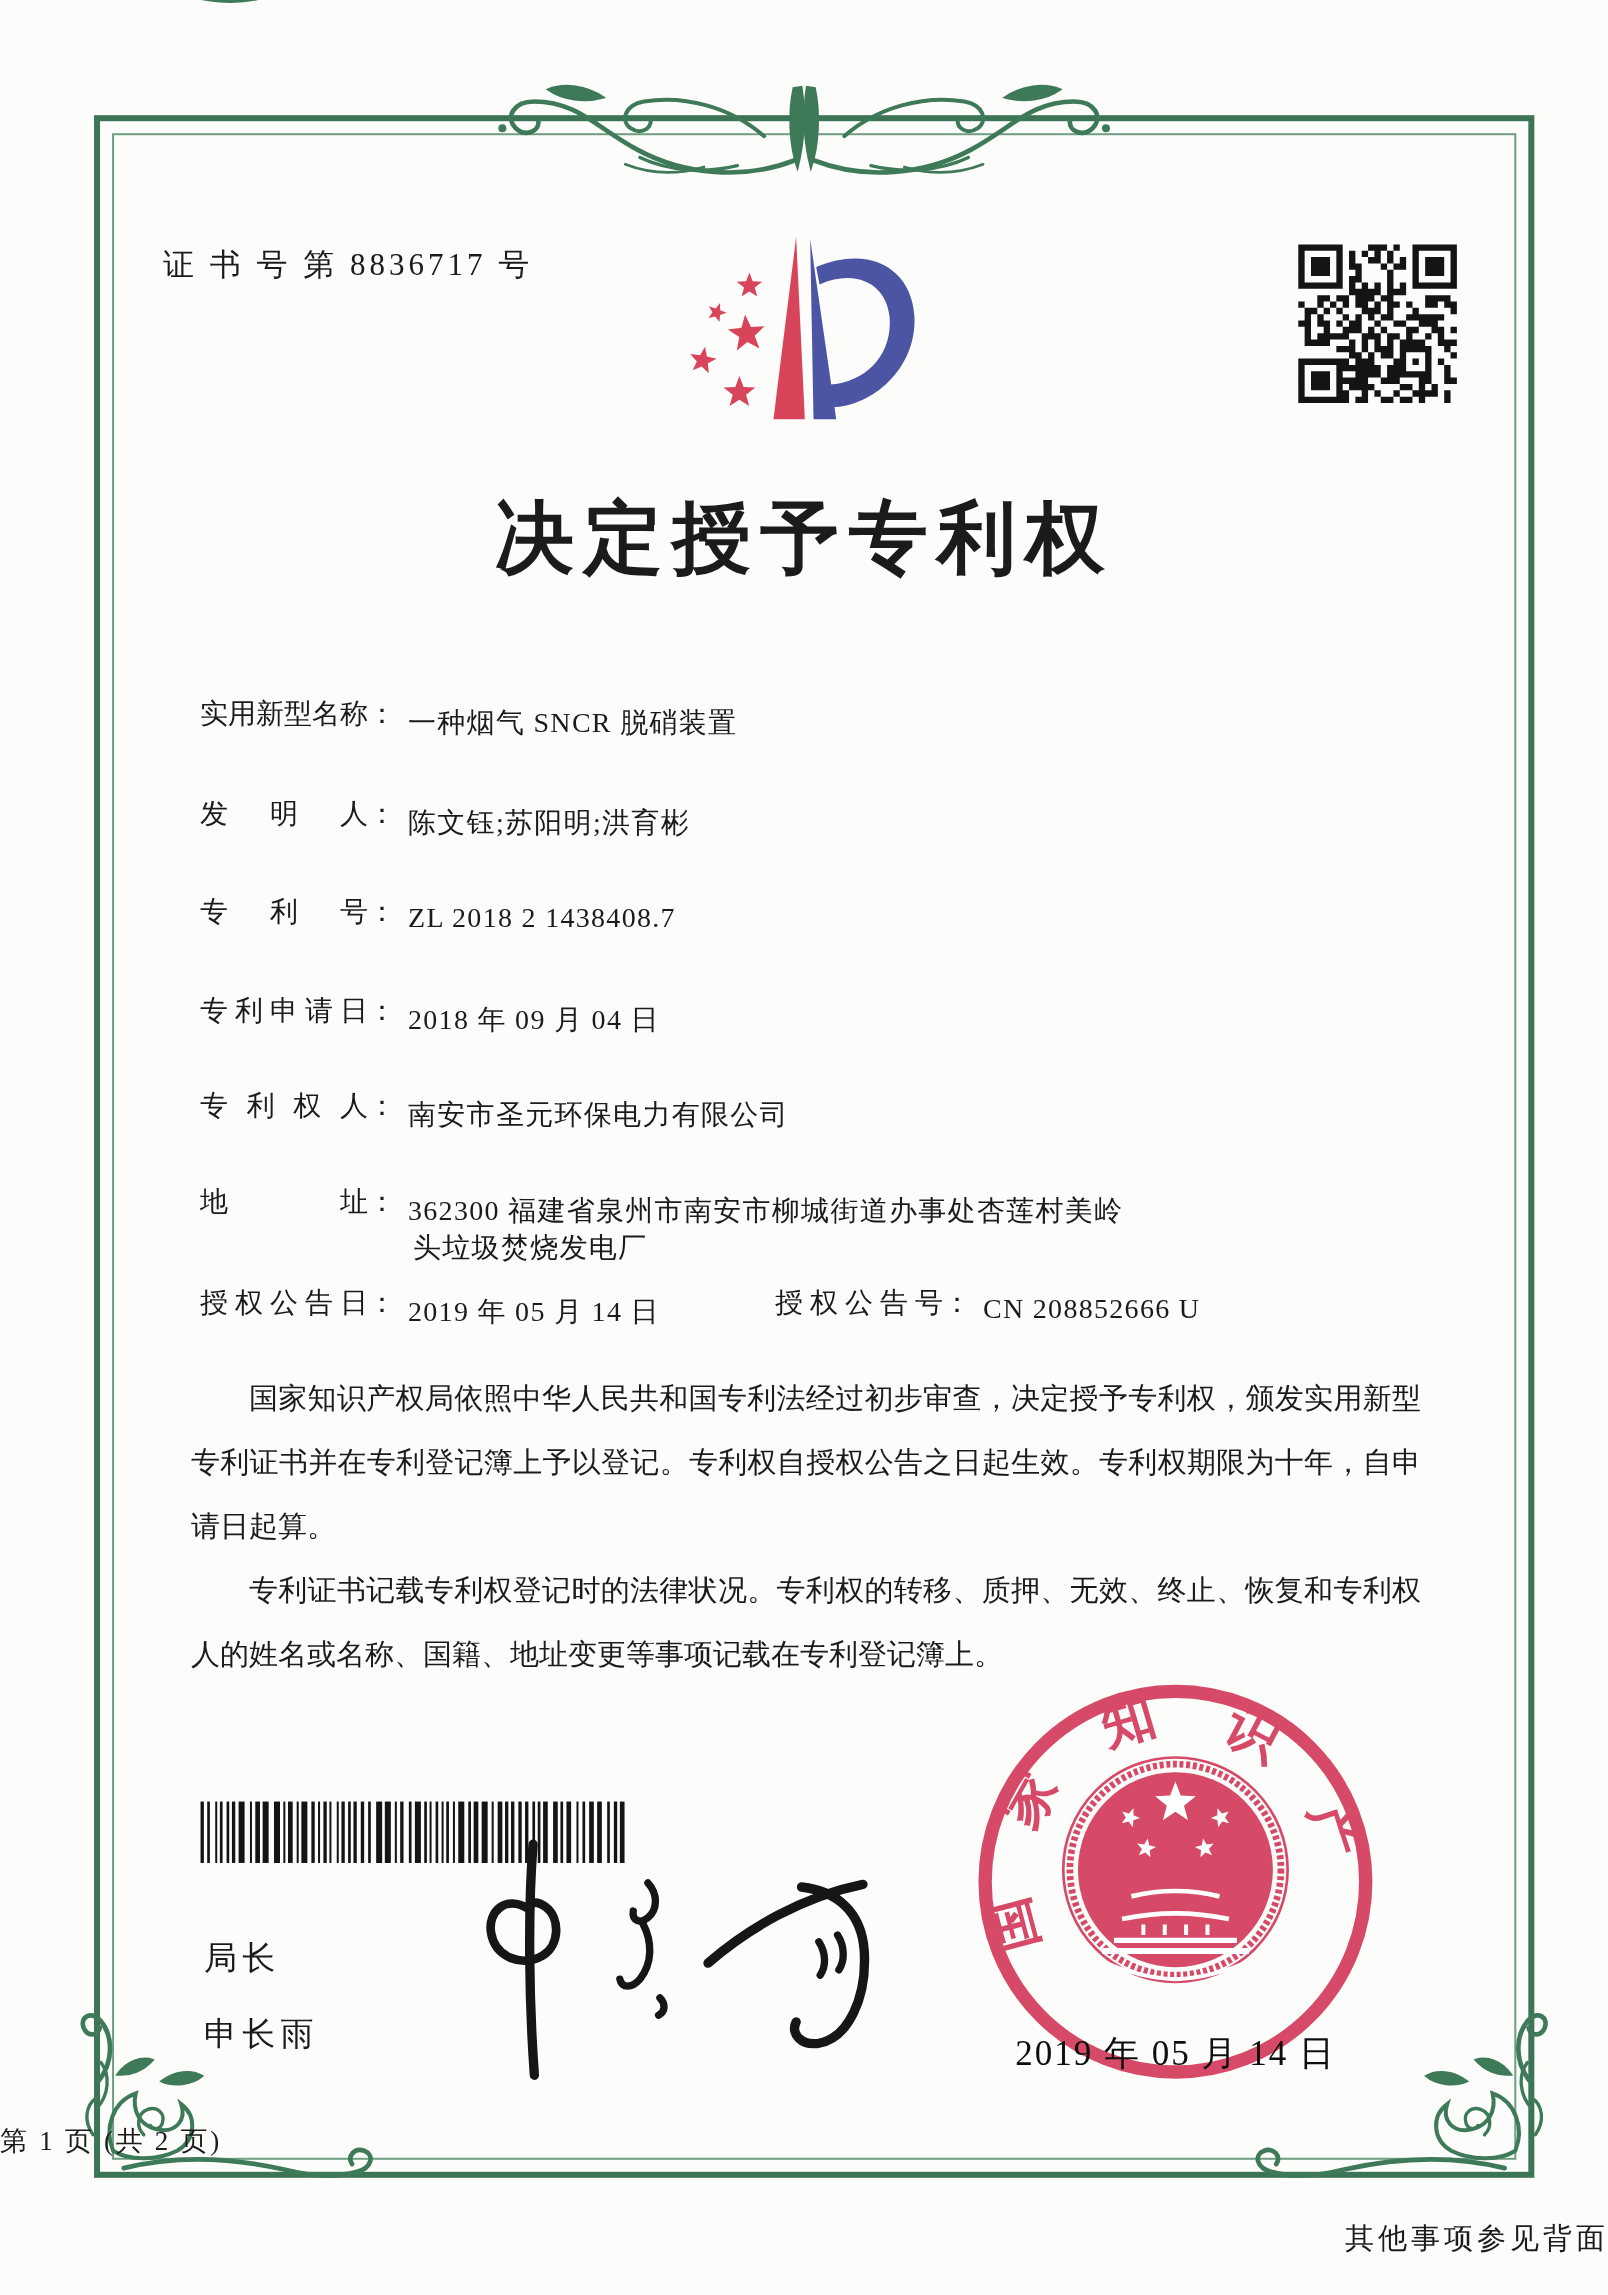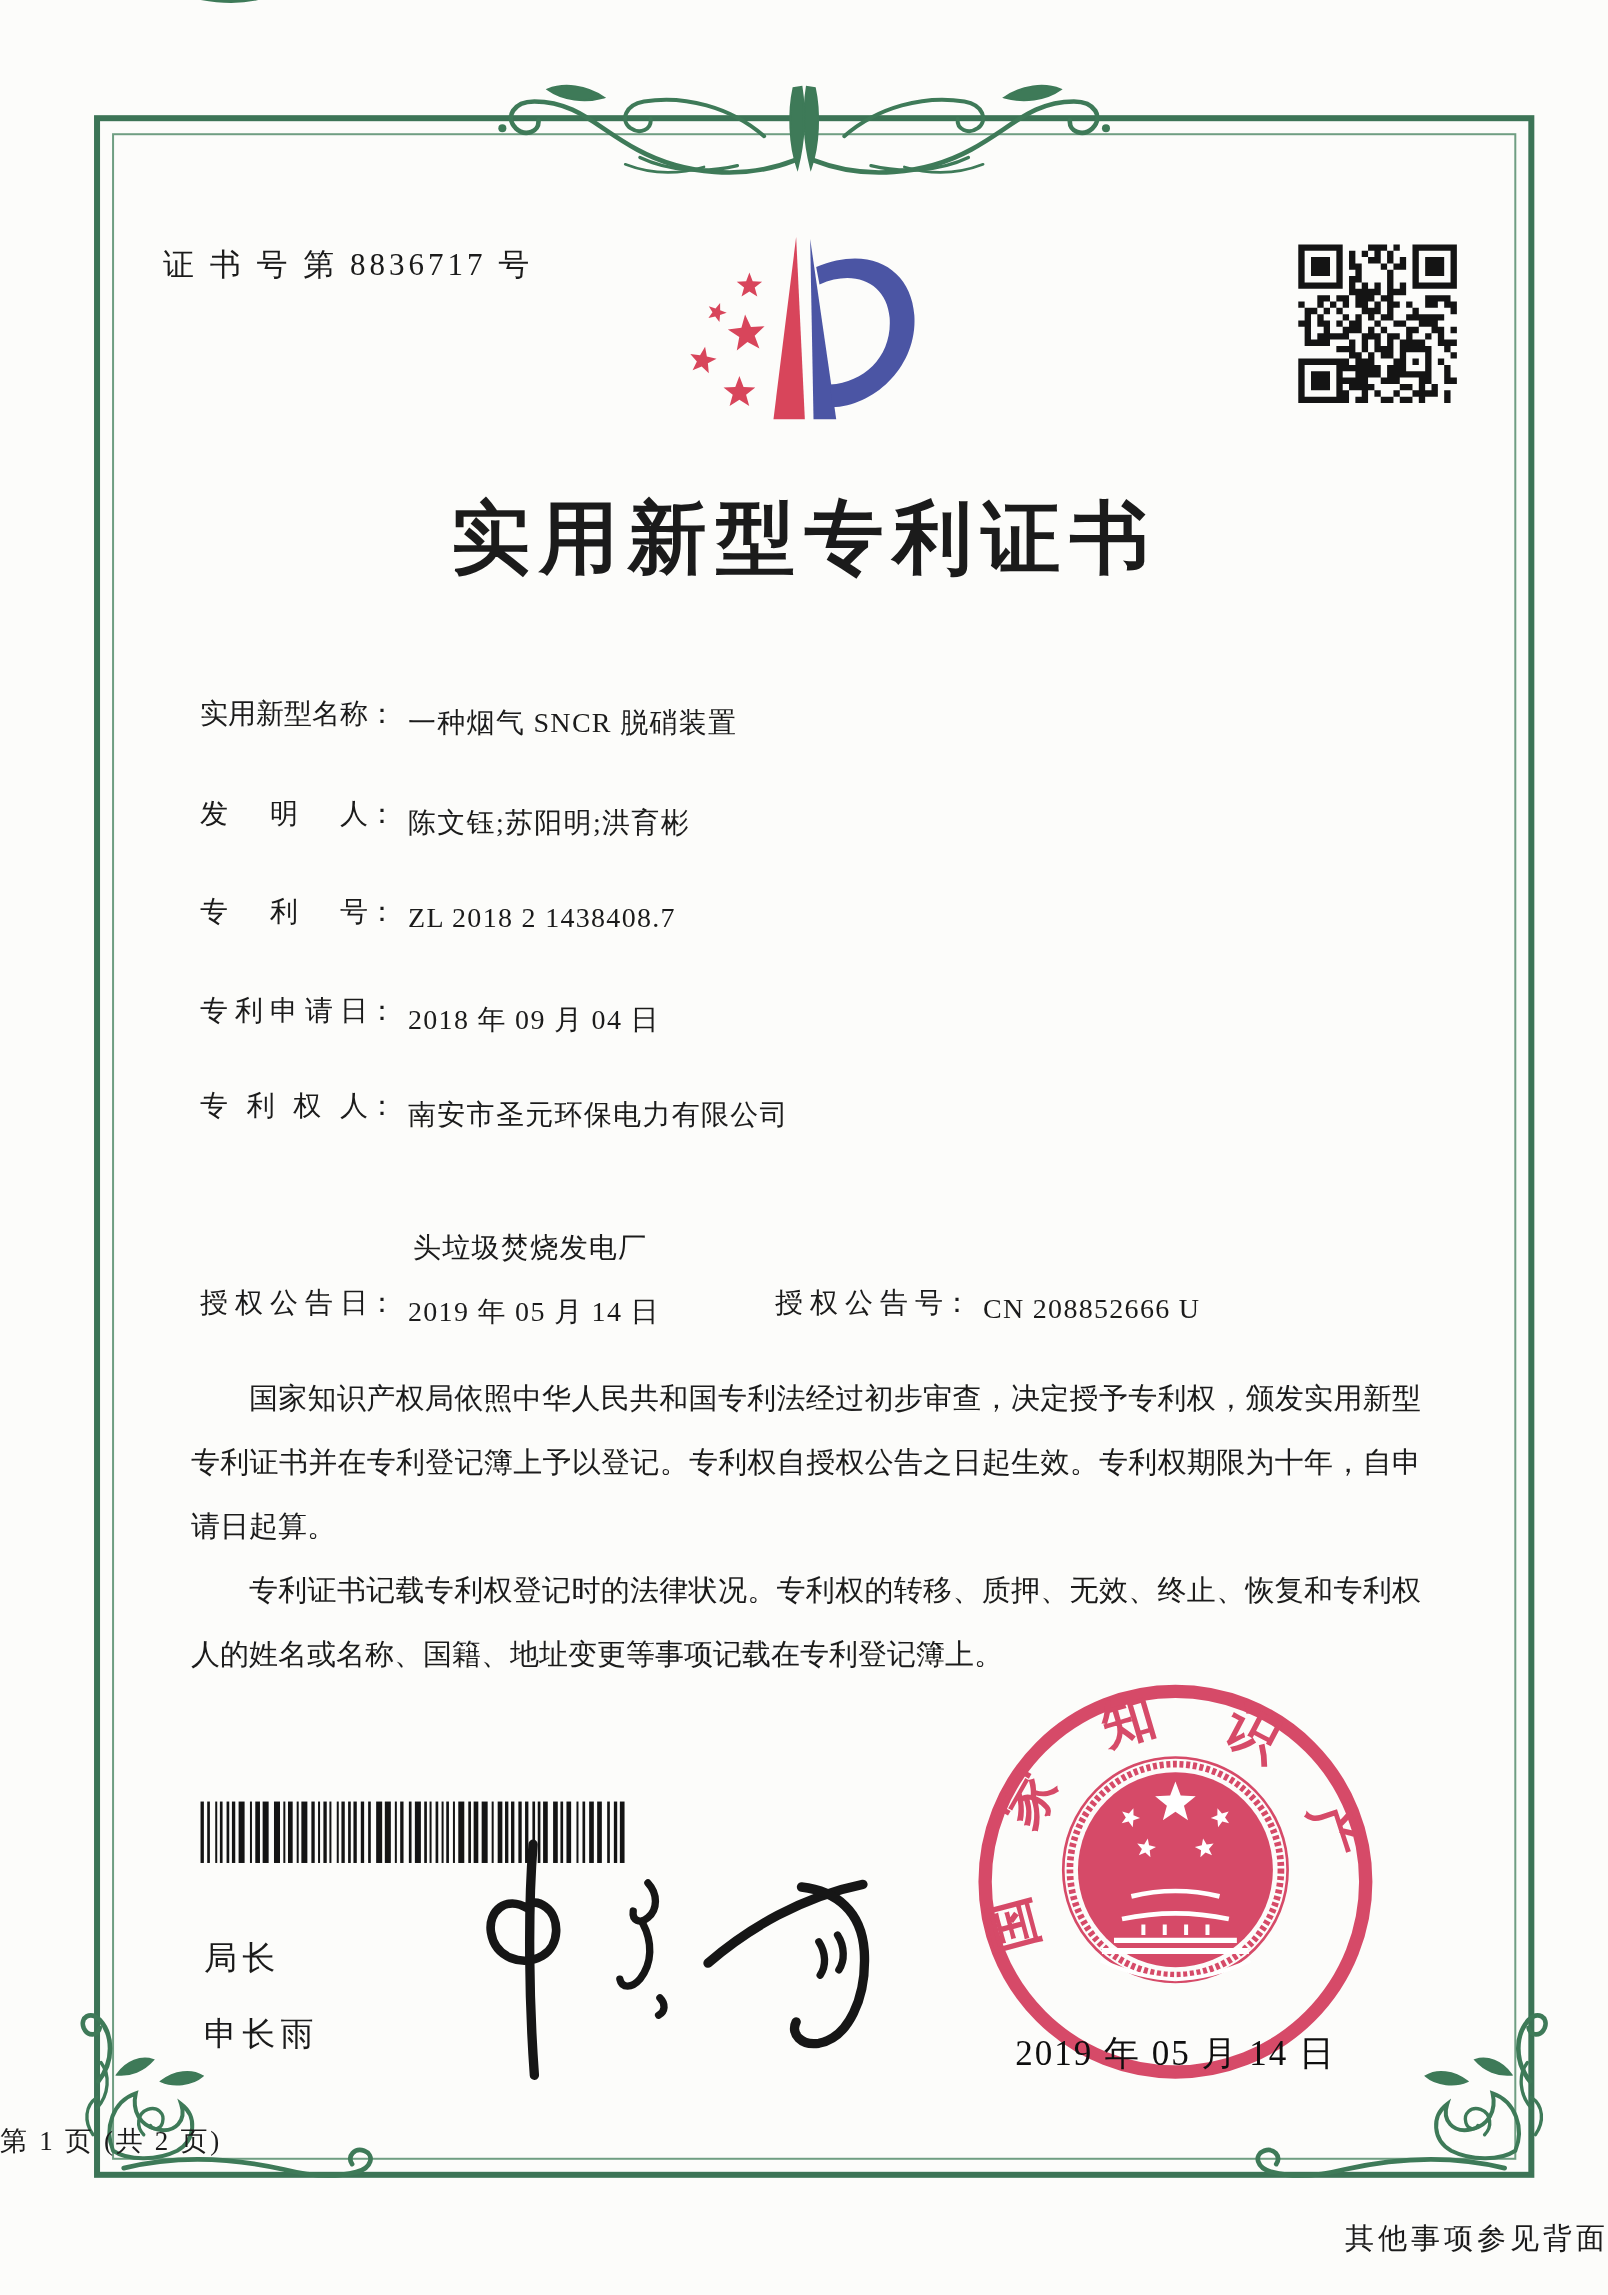--- a/index.html
+++ b/index.html
@@ -187,21 +187,21 @@
           <path d="M1648,2936 Q1704,2962 1760,2964 M1872,2936 Q1816,2962 1760,2964" stroke-width="6"></path>
         </g>
       </g>
     </g>
   </svg>
 
   <div class="content">
 
     <div class="abs cert-no">证 书 号 第 8836717 号</div>
 
-    <div class="abs doc-title">实用新型专利证书</div>
+    <div class="abs doc-title">决定授予专利权</div>
 
     <div class="abs frow" style="top:695px">
       <span class="flabel">实用新型名称</span><span class="fcolon">：</span><span class="fvalue">一种烟气 SNCR 脱硝装置</span>
     </div>
 
     <div class="abs frow" style="top:795px">
       <span class="flabel">发明人</span><span class="fcolon">：</span><span class="fvalue">陈文钰;苏阳明;洪育彬</span>
     </div>
 
     <div class="abs frow" style="top:893px">
@@ -209,20 +209,23 @@
     </div>
 
     <div class="abs frow" style="top:992px">
       <span class="flabel">专利申请日</span><span class="fcolon">：</span><span class="fvalue">2018 年 09 月 04 日</span>
     </div>
 
     <div class="abs frow" style="top:1087px">
       <span class="flabel">专利权人</span><span class="fcolon">：</span><span class="fvalue">南安市圣元环保电力有限公司</span>
     </div>
 
+    <div class="abs frow" style="top:1183px">
+      <span class="flabel">地址</span><span class="fcolon">：</span><span class="fvalue">362300 福建省泉州市南安市柳城街道办事处杏莲村美岭</span>
+    </div>
     <div class="abs addr2" style="top:1229px">头垃圾焚烧发电厂</div>
 
     <div class="abs frow" style="top:1284px">
       <span class="flabel">授权公告日</span><span class="fcolon">：</span><span class="fvalue">2019 年 05 月 14 日</span>
     </div>
     <div class="abs frow grant-right" style="top:1284px">
       <span class="flabel">授权公告号</span><span class="fcolon">：</span><span class="fvalue">CN 208852666 U</span>
     </div>
 
     <div class="abs paras">

